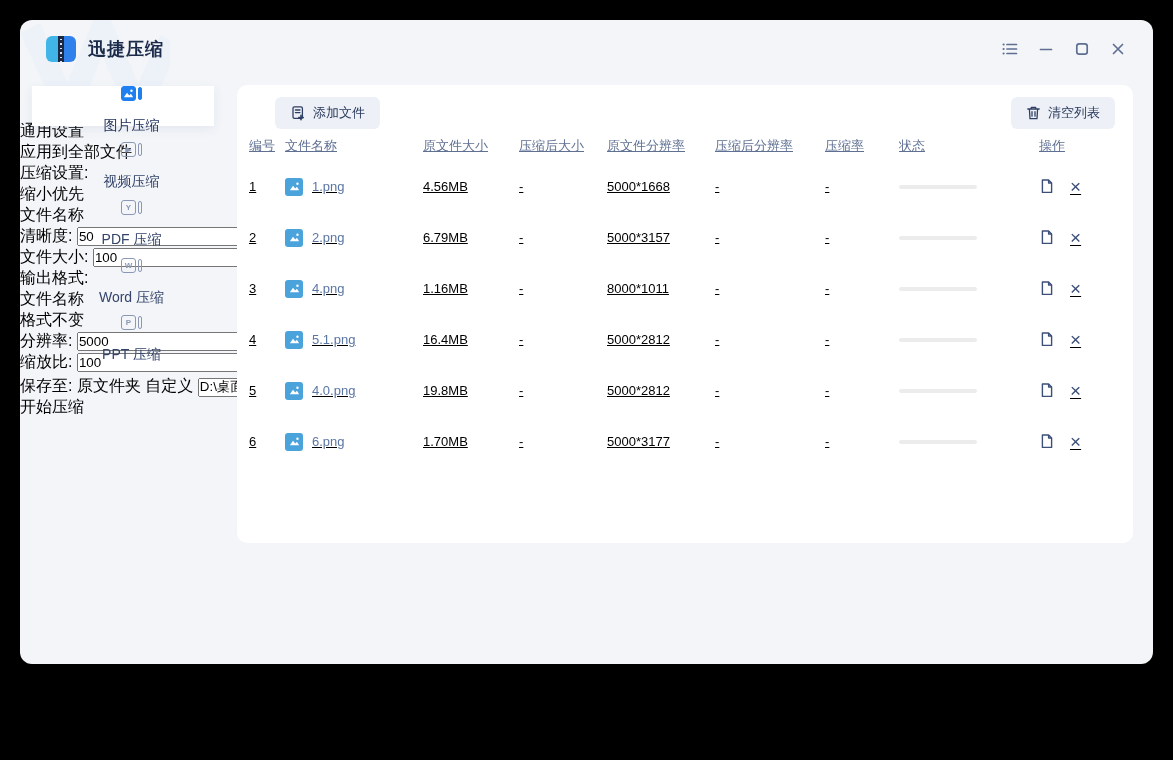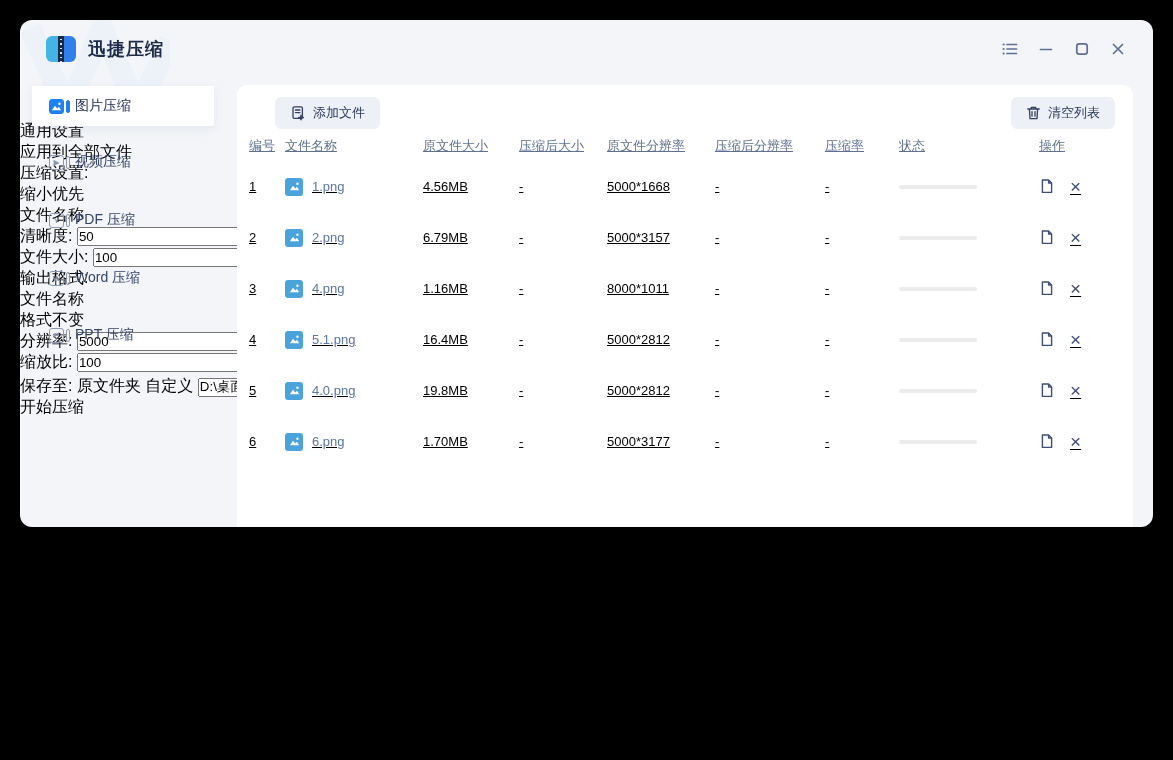--- a/index.html
+++ b/index.html
@@ -3,40 +3,40 @@
 <meta charset="utf-8">
 <style>
   * { margin:0; padding:0; box-sizing:border-box; }
   html,body { width:1173px; height:760px; }
   body {
     background:#000;
     font-family:"Liberation Sans","DejaVu Sans",sans-serif;
     position:relative; overflow:hidden;
   }
   .window {
-    position:absolute; left:20px; top:20px; width:1133px; height:507px;
+    position:absolute; left:20px; top:20px; width:1133px; height:644px;
     background:#f3f5f8; border-radius:12px; overflow:hidden;
   }
   
   .titlebar { position:absolute; top:0; left:0; right:0; height:58px;
     display:flex; align-items:center; padding:0 26px; }
   .logo { width:30px; height:26px; border-radius:6px; position:relative;
     background:linear-gradient(90deg,#41b5e8 0%,#41b5e8 40%,#2f80ea 60%,#2f80ea 100%); }
   .logo .zip { position:absolute; left:12px; top:0; width:6px; height:100%;
     background:#1c2742;
     background-image:repeating-linear-gradient(180deg,#1c2742 0 3px,#cfe3ff 3px 4.5px);
     background-size:2px 100%; background-repeat:no-repeat; background-position:center; }
   .app-title { margin-left:12px; font-size:18px; font-weight:bold; color:#1c2b4a; letter-spacing:1px; }
   .win-controls { margin-left:auto; display:flex; align-items:center; gap:18px; }
   .win-controls .wc { width:18px; height:18px; display:flex; align-items:center; justify-content:center; cursor:pointer; }
   .win-controls svg { stroke:#5f6f92; stroke-width:1.7; fill:none; stroke-linecap:round; }
   
   .side-item { position:absolute; left:12px; width:182px; height:40px;
-    display:flex; align-items:center; gap:5px; padding-left:17px;
-    border-radius:0; font-size:14px; color:#34446a; cursor:pointer; }
+    display:flex; align-items:center; gap:16px; padding-left:17px;
+    border-radius:0; font-size:14px; color:#34446a; cursor:pointer;flex-direction:column; }
   .side-item.active { background:#fff; color:#22335a; box-shadow:0 3px 10px rgba(50,80,140,.08); }
   .side-ico { display:flex; align-items:center; gap:2px; }
   .side-ico .sq { width:15px; height:15px; border:1.5px solid #8b98b5; border-radius:3px;
     display:flex; align-items:center; justify-content:center;
     font-size:8px; color:#8b98b5; font-weight:bold; }
   .side-ico .bar { width:4px; height:13px; border:1.5px solid #8b98b5; border-radius:2px; }
   .side-item.active .sq { background:#1e80f0; border-color:#1e80f0; }
   .side-item.active .bar { background:#1e80f0; border-color:#1e80f0; }
   
   .main-panel { position:absolute; left:217px; top:65px; width:896px; height:458px;

